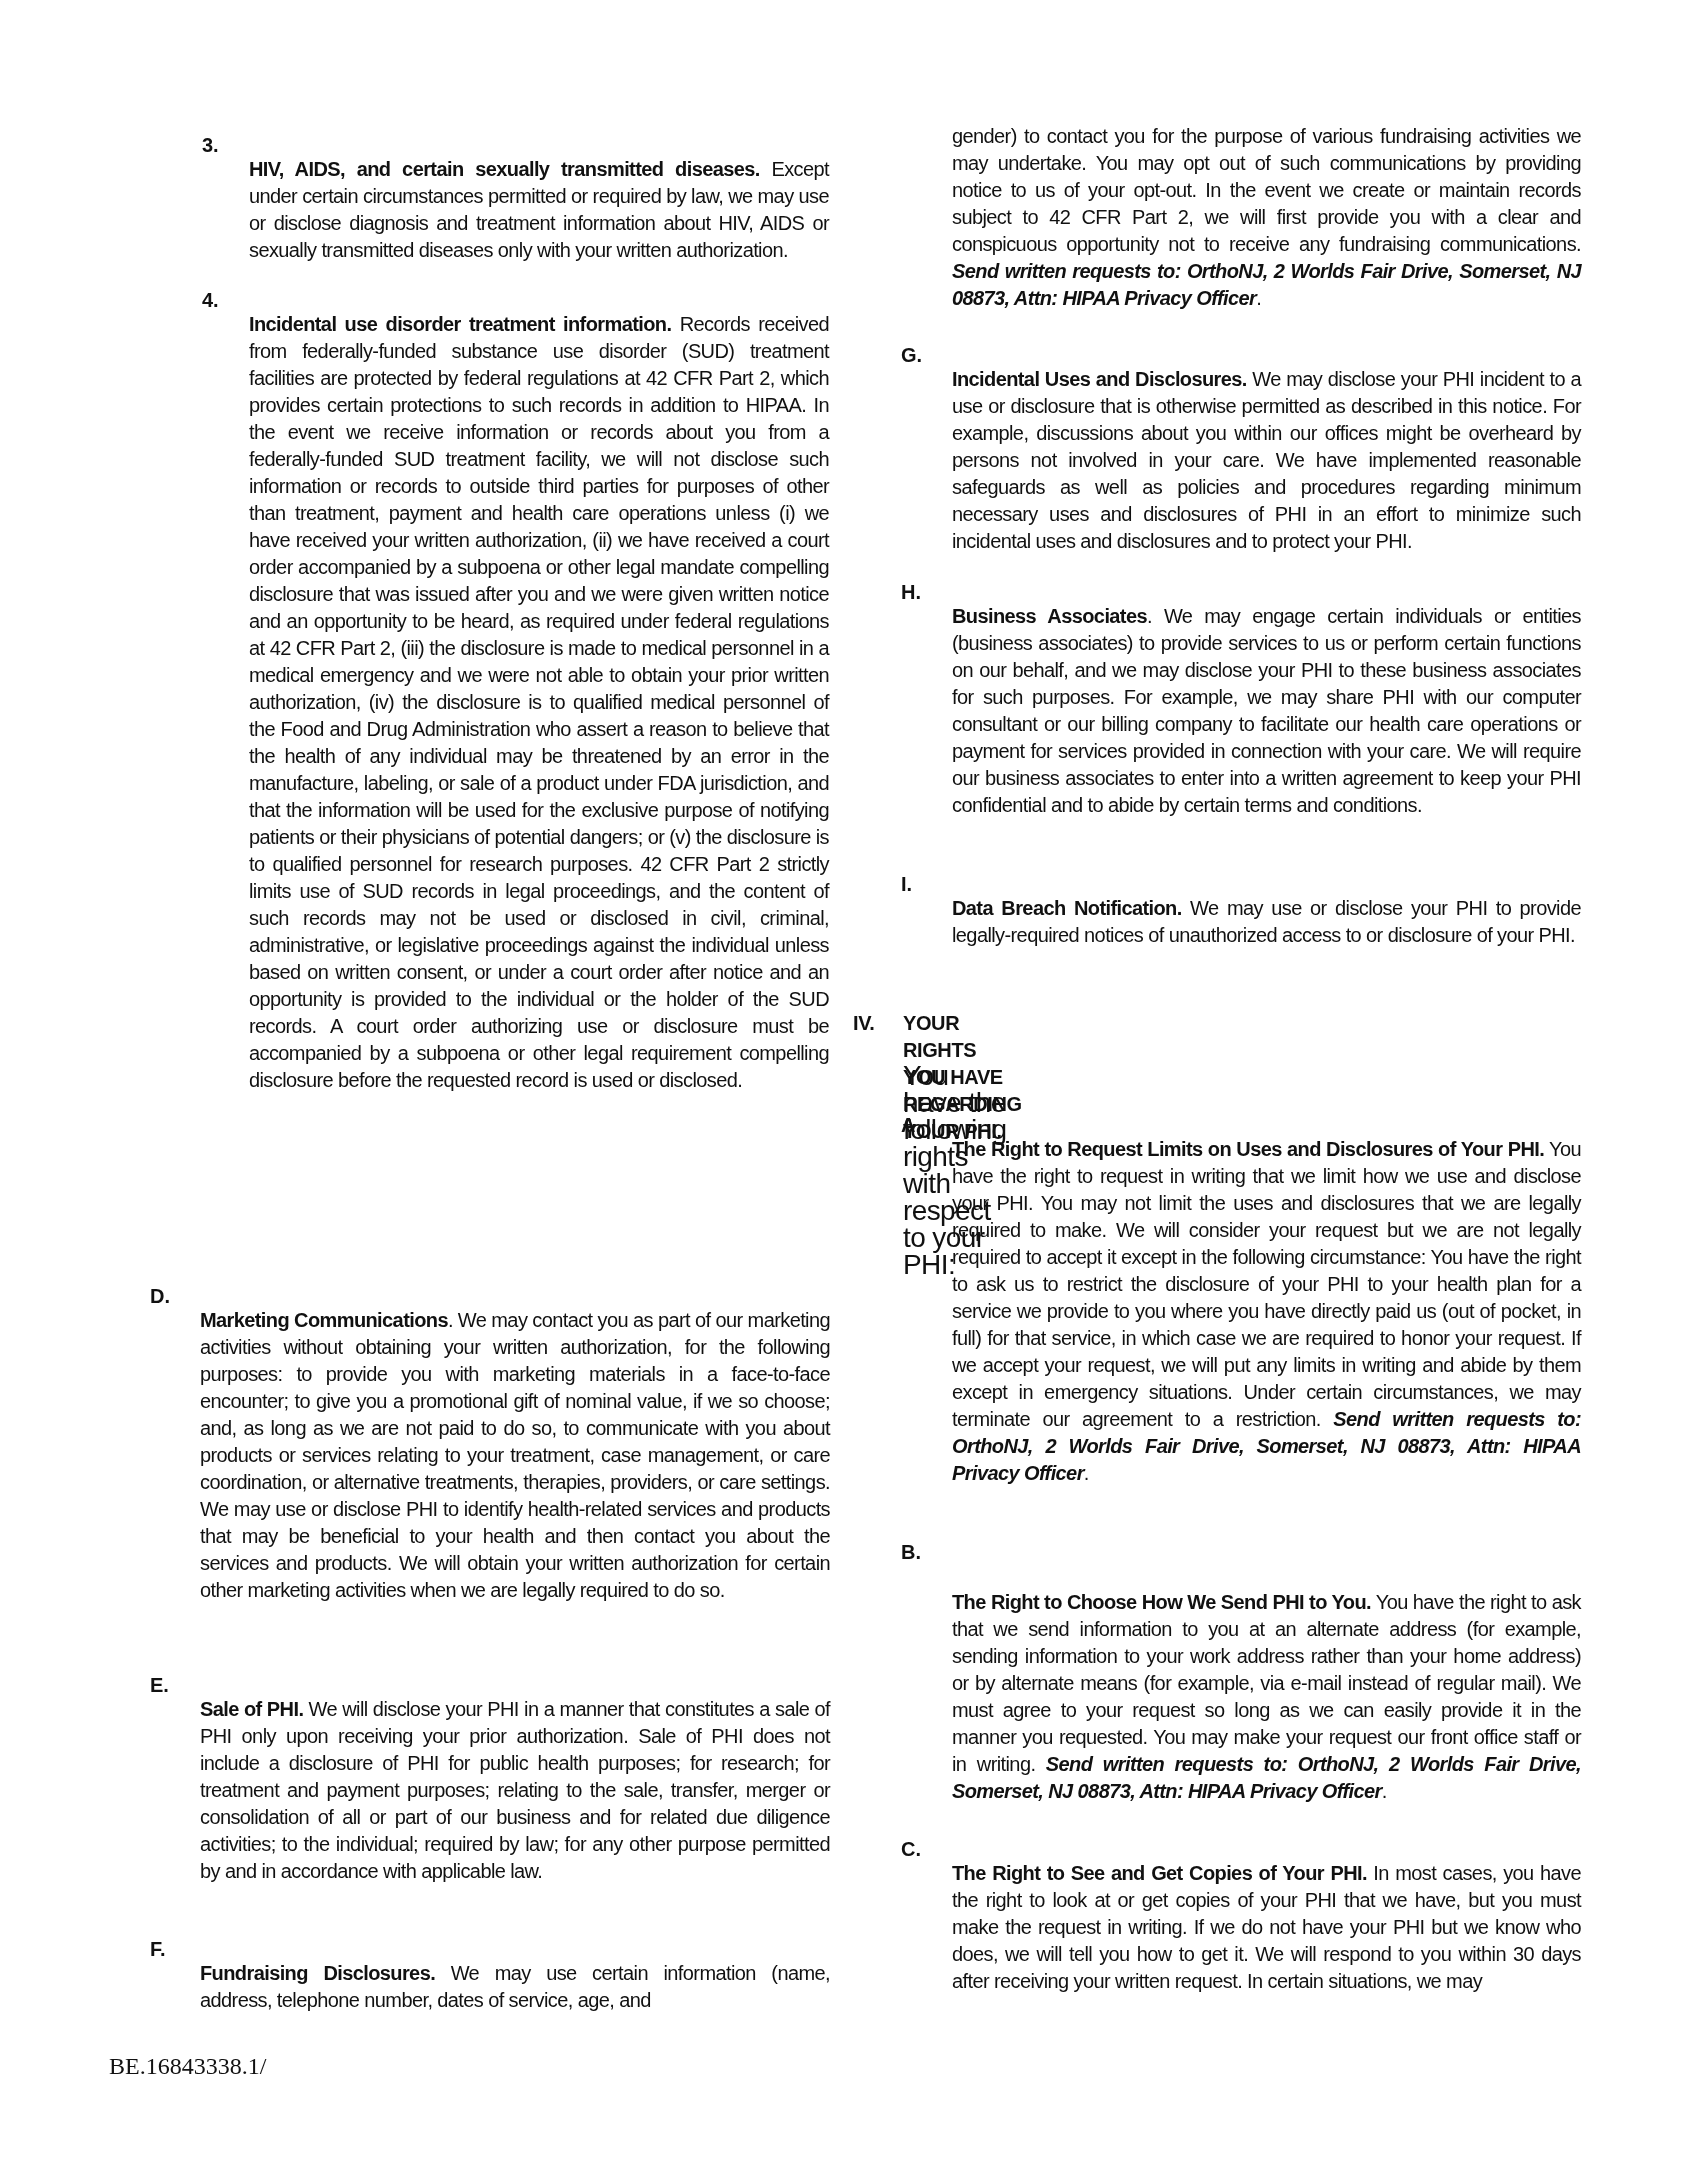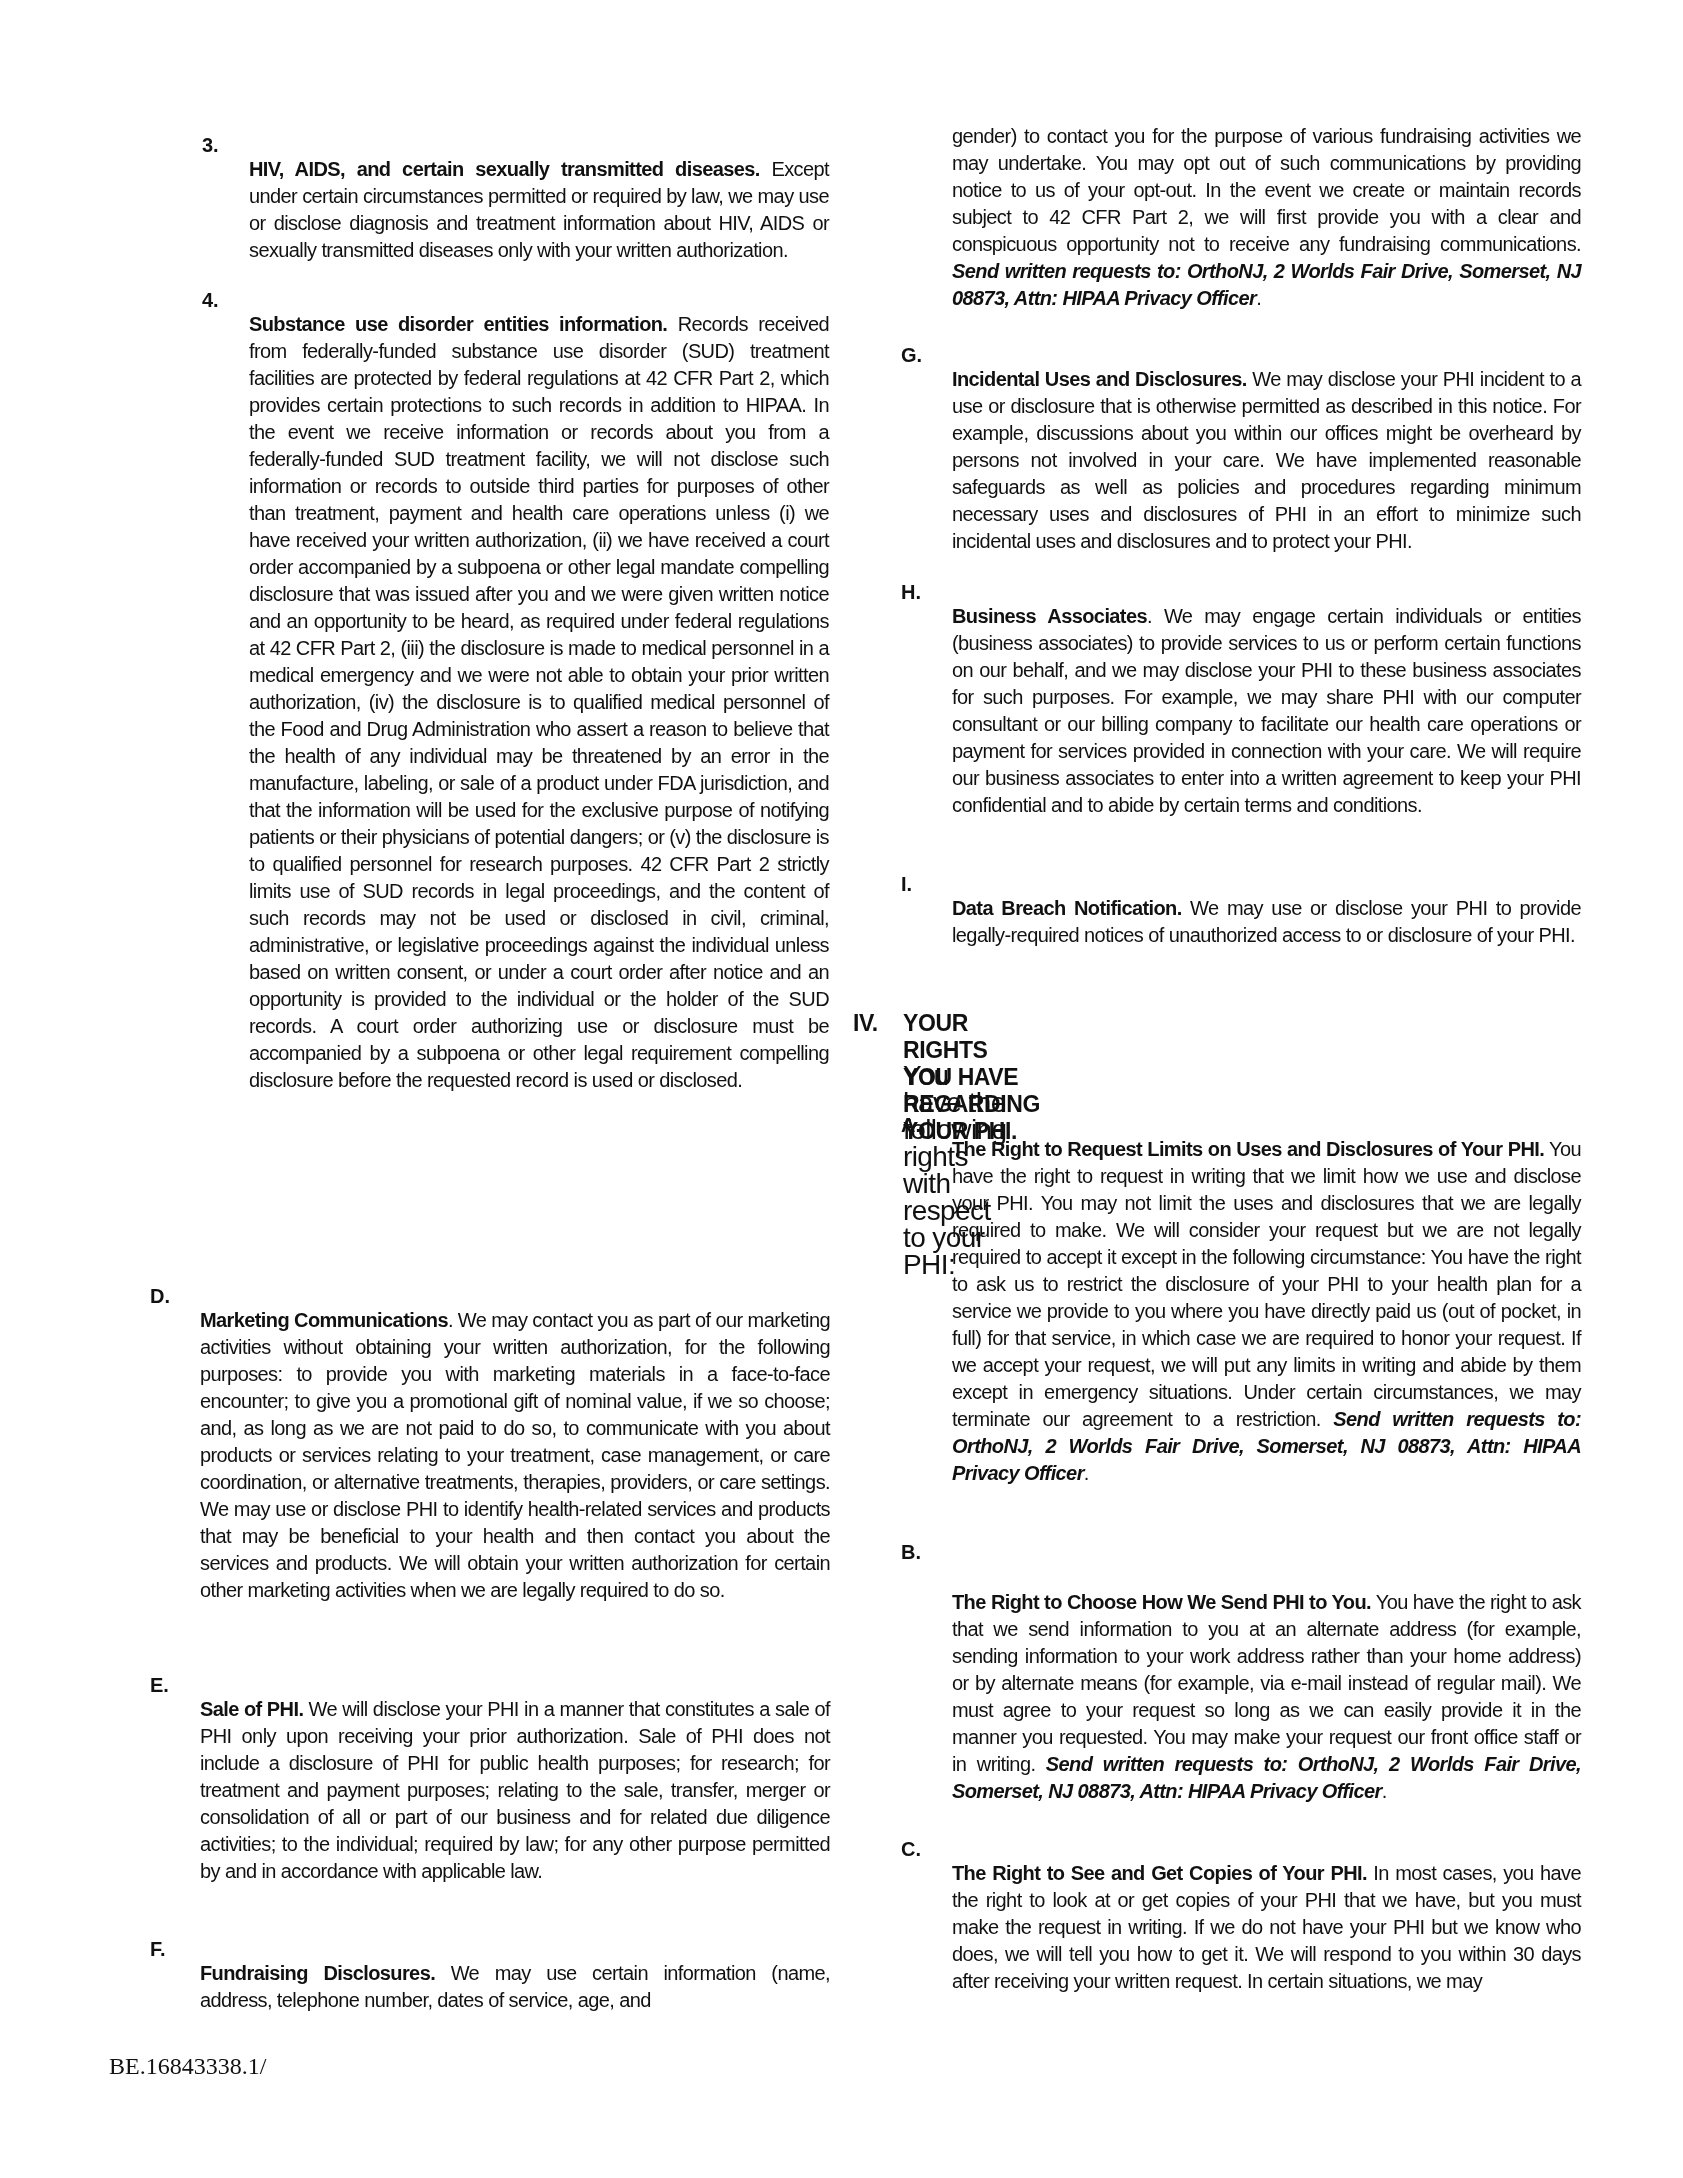--- a/index.html
+++ b/index.html
@@ -21,21 +21,21 @@
     font-size: 20px;
     line-height: 27px;
   }
   .narrow { letter-spacing: -0.6px; word-spacing: 0px; margin-top: 24px; }
   b { font-weight: bold; }
   .bi { font-weight: bold; font-style: italic; }
   .heading {
     position: absolute;
     font-family: "Liberation Sans", sans-serif;
     font-weight: bold;
-    font-size: 23px;
+    font-size: 20px;
     line-height: 27px;
     letter-spacing: -0.4px;
   }
   .plain {
     position: absolute;
     font-family: "Liberation Sans", sans-serif;
     font-size: 28px;
     line-height: 27px;
     letter-spacing: -0.6px;
   }
@@ -56,21 +56,21 @@
     <span class="marker" style="left:202px; top:132px;">3.</span>
     <div class="blk narrow" style="left:249px; top:132px; width:580px;">
       <b>HIV, AIDS, and certain sexually transmitted diseases.</b>
       <span>Except under certain circumstances permitted or required by law, we may use or disclose diagnosis and treatment information about HIV, AIDS or sexually transmitted diseases only with your written authorization.</span>
     </div>
   </div>
 
   <div class="item">
     <span class="marker" style="left:202px; top:287px;">4.</span>
     <div class="blk narrow" style="left:249px; top:287px; width:580px;">
-      <b>Substance use disorder entities information.</b>
+      <b>Incidental use disorder treatment information.</b>
       <span>Records received from federally-funded substance use disorder (SUD) treatment facilities are protected by federal regulations at 42 CFR Part 2, which provides certain protections to such records in addition to HIPAA. In the event we receive information or records about you from a federally-funded SUD treatment facility, we will not disclose such information or records to outside third parties for purposes of other than treatment, payment and health care operations unless (i) we have received your written authorization, (ii) we have received a court order accompanied by a subpoena or other legal mandate compelling disclosure that was issued after you and we were given written notice and an opportunity to be heard, as required under federal regulations at 42 CFR Part 2, (iii) the disclosure is made to medical personnel in a medical emergency and we were not able to obtain your prior written authorization, (iv) the disclosure is to qualified medical personnel of the Food and Drug Administration who assert a reason to believe that the health of any individual may be threatened by an error in the manufacture, labeling, or sale of a product under FDA jurisdiction, and that the information will be used for the exclusive purpose of notifying patients or their physicians of potential dangers; or (v) the disclosure is to qualified personnel for research purposes. 42 CFR Part 2 strictly limits use of SUD records in legal proceedings, and the content of such records may not be used or disclosed in civil, criminal, administrative, or legislative proceedings against the individual unless based on written consent, or under a court order after notice and an opportunity is provided to the individual or the holder of the SUD records. A court order authorizing use or disclosure must be accompanied by a subpoena or other legal requirement compelling disclosure before the requested record is used or disclosed.</span>
     </div>
   </div>
 
   <div class="item">
     <span class="marker" style="left:150px; top:1283px;">D.</span>
     <div class="blk narrow" style="left:200px; top:1283px; width:630px;">
       <b>Marketing Communications</b><span>. We may contact you as part of our marketing activities without obtaining your written authorization, for the following purposes: to provide you with marketing materials in a face-to-face encounter; to give you a promotional gift of nominal value, if we so choose; and, as long as we are not paid to do so, to communicate with you about products or services relating to your treatment, case management, or care coordination, or alternative treatments, therapies, providers, or care settings. We may use or disclose PHI to identify health-related services and products that may be beneficial to your health and then contact you about the services and products. We will obtain your written authorization for certain other marketing activities when we are legally required to do so.</span>
     </div>
   </div>

